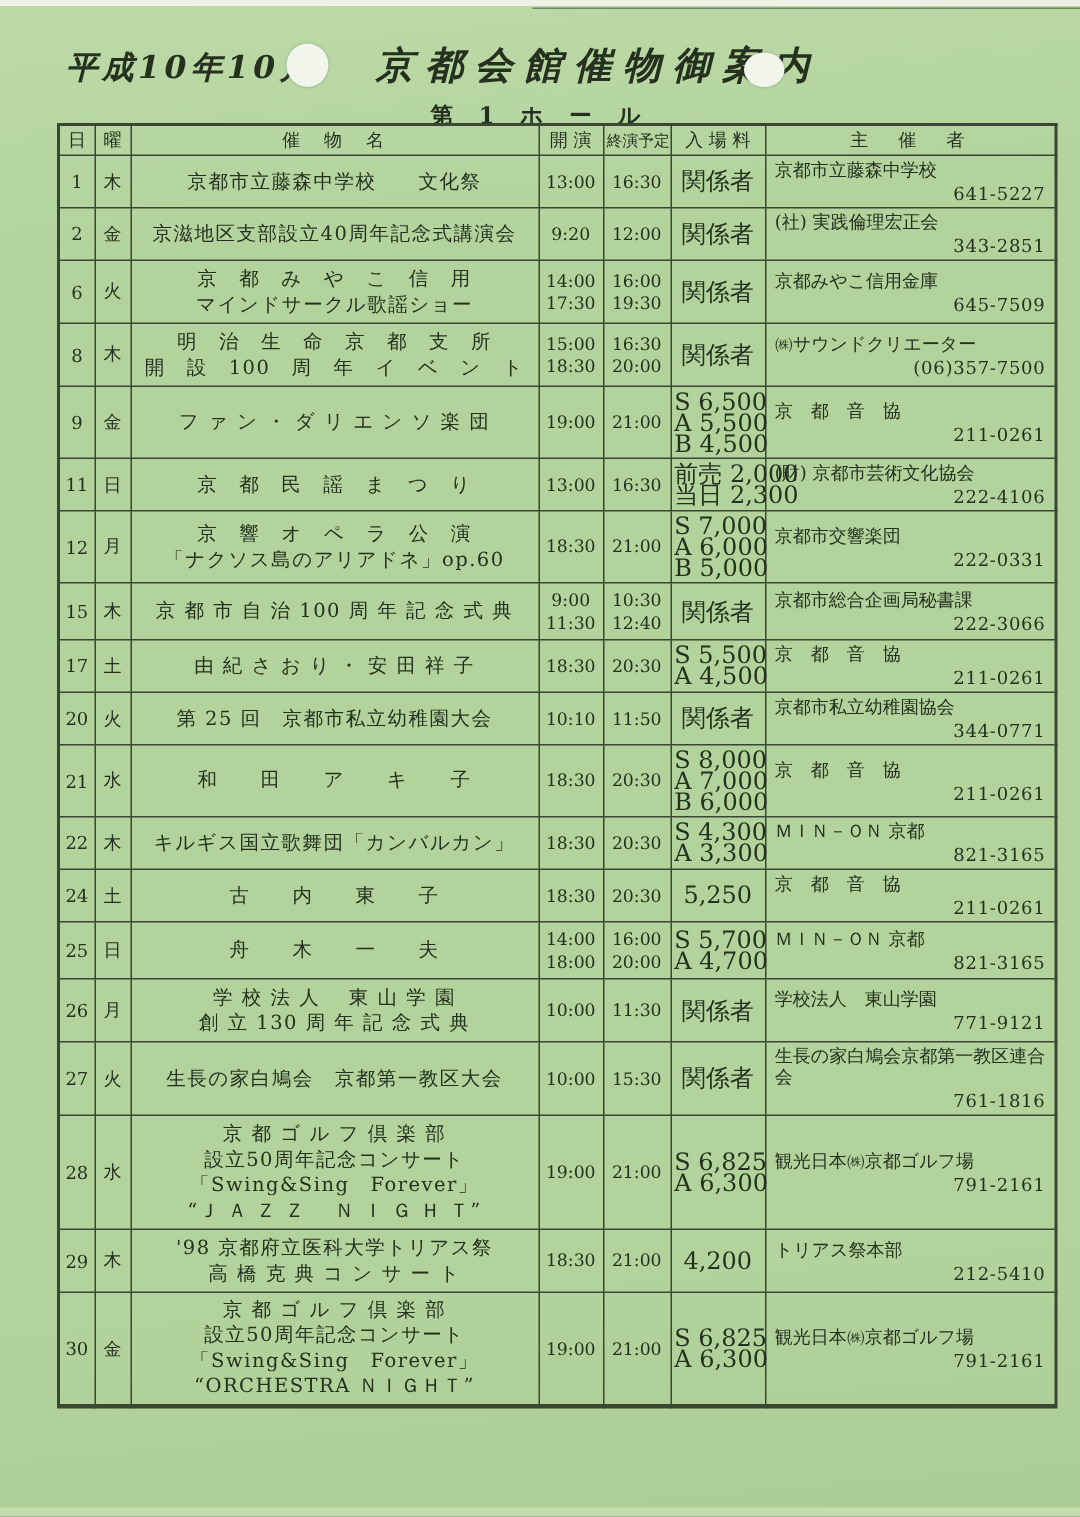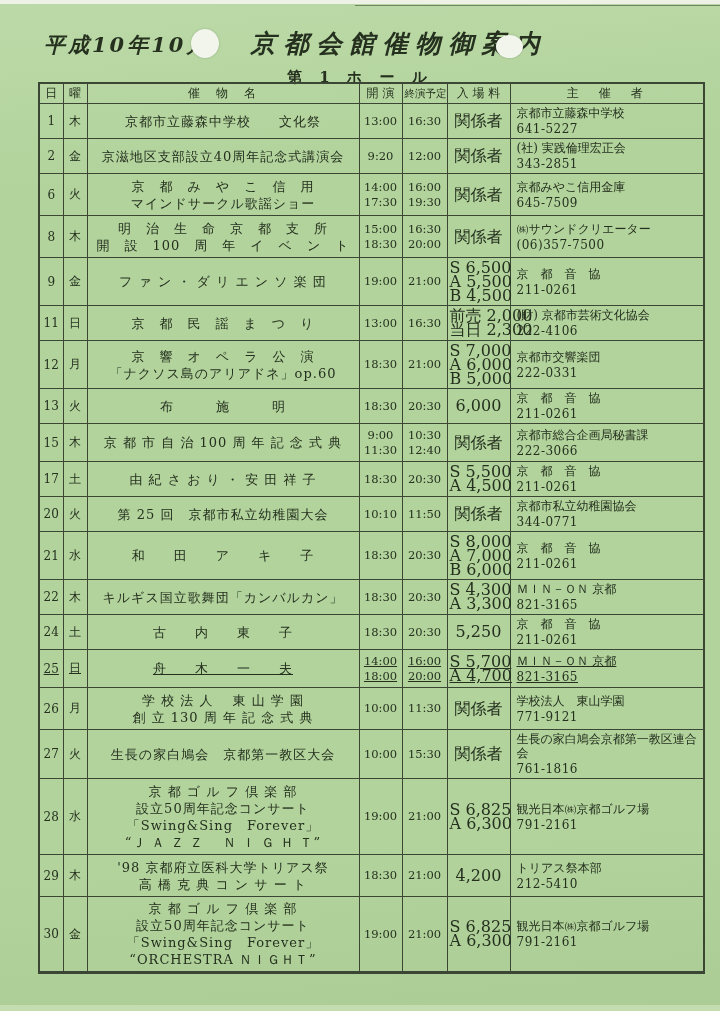--- a/index.html
+++ b/index.html
@@ -52,21 +52,21 @@
   .sched th.hd-org{letter-spacing:4px;}
   td.day,td.wd{text-align:center;font-size:12px;}
   td.ev{text-align:center;font-size:13px;letter-spacing:1px;overflow:hidden;}
   td.ev div{line-height:17px;white-space:nowrap;}
   td.tm{text-align:center;font-size:11.5px;}
   td.tm div{line-height:15px;white-space:nowrap;}
   td.adm{text-align:center;font-size:16px;}
   td.adm div{line-height:14px;white-space:nowrap;}
   td.org{font-size:12px;padding:2px 6px;overflow:hidden;}
   td.org .org-name{line-height:14px;}
-  td.org .org-phone{text-align:left;line-height:14px;margin-top:2px;letter-spacing:.5px;}
+  td.org .org-phone{text-align:right;line-height:14px;margin-top:2px;letter-spacing:.5px;}
 </style>
 </head>
 <body>
 
 <div class="page">
   <div class="scan-top"></div>
   <div class="scan-topline"></div>
   <div class="scan-bottom"></div>
 
   <div class="title-row">
@@ -244,40 +244,20 @@
           <td class="adm">
             <div>S 7,000</div>
             <div>A 6,000</div>
             <div>B 5,000</div>
           </td>
           <td class="org">
             <div class="org-name">京都市交響楽団</div>
             <div class="org-phone">222-0331</div>
           </td>
         </tr>
-        <tr style="height: 32px;">
-          <td class="day">13</td>
-          <td class="wd">火</td>
-          <td class="ev">
-            <div>布　　　施　　　明</div>
-          </td>
-          <td class="tm">
-            <div>18:30</div>
-          </td>
-          <td class="tm">
-            <div>20:30</div>
-          </td>
-          <td class="adm">
-            <div>6,000</div>
-          </td>
-          <td class="org">
-            <div class="org-name">京　都　音　協</div>
-            <div class="org-phone">211-0261</div>
-          </td>
-        </tr>
         <tr style="height: 38px;">
           <td class="day">15</td>
           <td class="wd">木</td>
           <td class="ev">
             <div>京 都 市 自 治 100 周 年 記 念 式 典</div>
           </td>
           <td class="tm">
             <div>9:00</div>
             <div>11:30</div>
           </td>
@@ -390,21 +370,21 @@
             <div>20:30</div>
           </td>
           <td class="adm">
             <div>5,250</div>
           </td>
           <td class="org">
             <div class="org-name">京　都　音　協</div>
             <div class="org-phone">211-0261</div>
           </td>
         </tr>
-        <tr style="height: 38px; text-decoration: underline;">
+        <tr style="height: 38px;">
           <td class="day">25</td>
           <td class="wd">日</td>
           <td class="ev">
             <div>舟　　木　　一　　夫</div>
           </td>
           <td class="tm">
             <div>14:00</div>
             <div>18:00</div>
           </td>
           <td class="tm">

